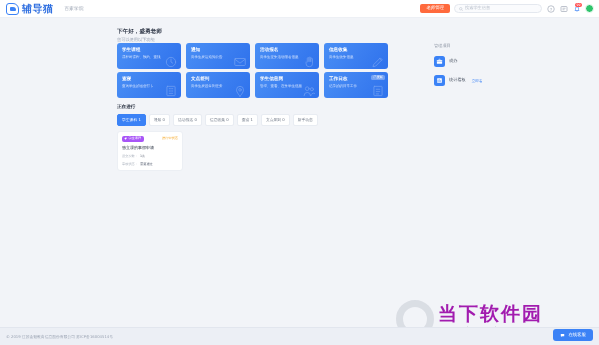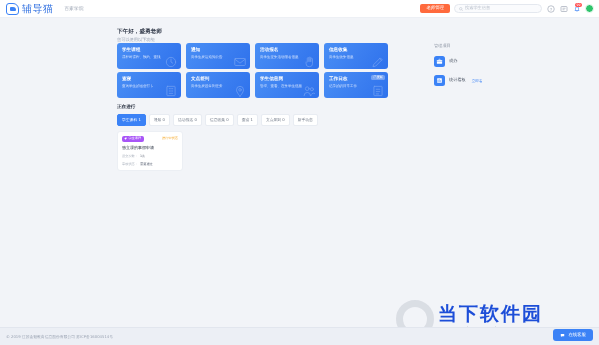--- a/index.html
+++ b/index.html
@@ -34,21 +34,21 @@
     background: #fff;
   }
   .brand-mark::after {
     content: "";
     position: absolute; left: 2.5px; top: 3px;
     width: 6px; height: 4px;
     background: #3b82f6;
     border-radius: 1px 3px 1px 1px;
   }
   .brand-name {
-    font-size: 10px; font-weight: normal; color: #2f6fe0;
+    font-size: 10px; font-weight: bold; color: #2f6fe0;
     letter-spacing: .5px; line-height: 1;
   }
   .topbar-school {
     margin-left: 11px;
     font-size: 4.6px; color: #9aa3b2; letter-spacing: .2px;
   }
   .topbar-right {
     margin-left: auto; display: flex; align-items: center; gap: 4px;
     margin-right: 5px;
   }
@@ -178,21 +178,21 @@
     position: absolute; left: 396px; top: 282px;
     display: flex; align-items: center; gap: 4px;
     pointer-events: none;
   }
   .wm-ring {
     width: 38px; height: 38px; border-radius: 50%;
     border: 7px solid #d6d9e0;
     opacity: .85;
   }
   .wm-text { display: flex; flex-direction: column; }
-  .wm-cn { font-size: 19px; color: #1d4ed8; font-weight: bold; letter-spacing: 2px; line-height: 1.1; }
+  .wm-cn { font-size: 19px; color: #a21caf; font-weight: bold; letter-spacing: 2px; line-height: 1.1; }
   .wm-en { font-size: 8.5px; color: #d6d9e0; letter-spacing: .6px; margin-top: 1px; }
 
   
   .footer {
     position: absolute; left: 0; bottom: 0;
     width: 599px; height: 18px;
     background: #eceff5;
     border-top: 1px solid #e2e6ee;
     display: flex; align-items: center;
   }

